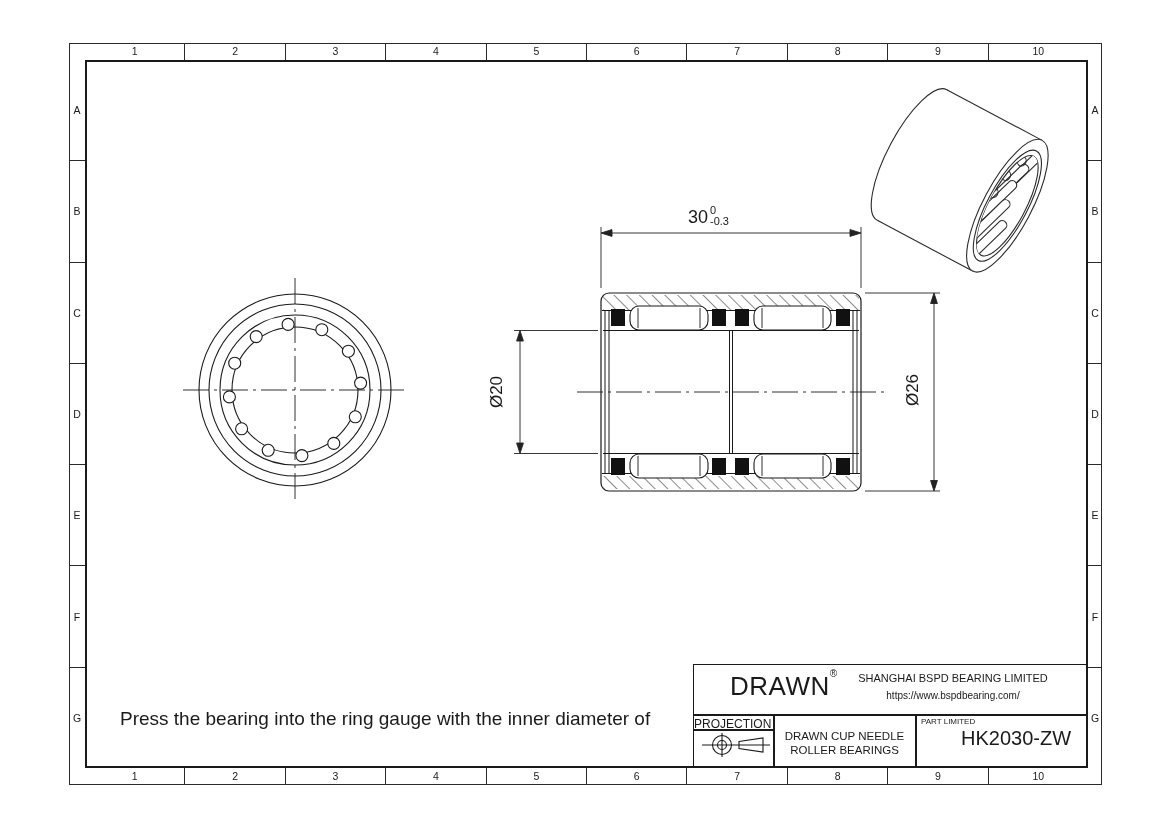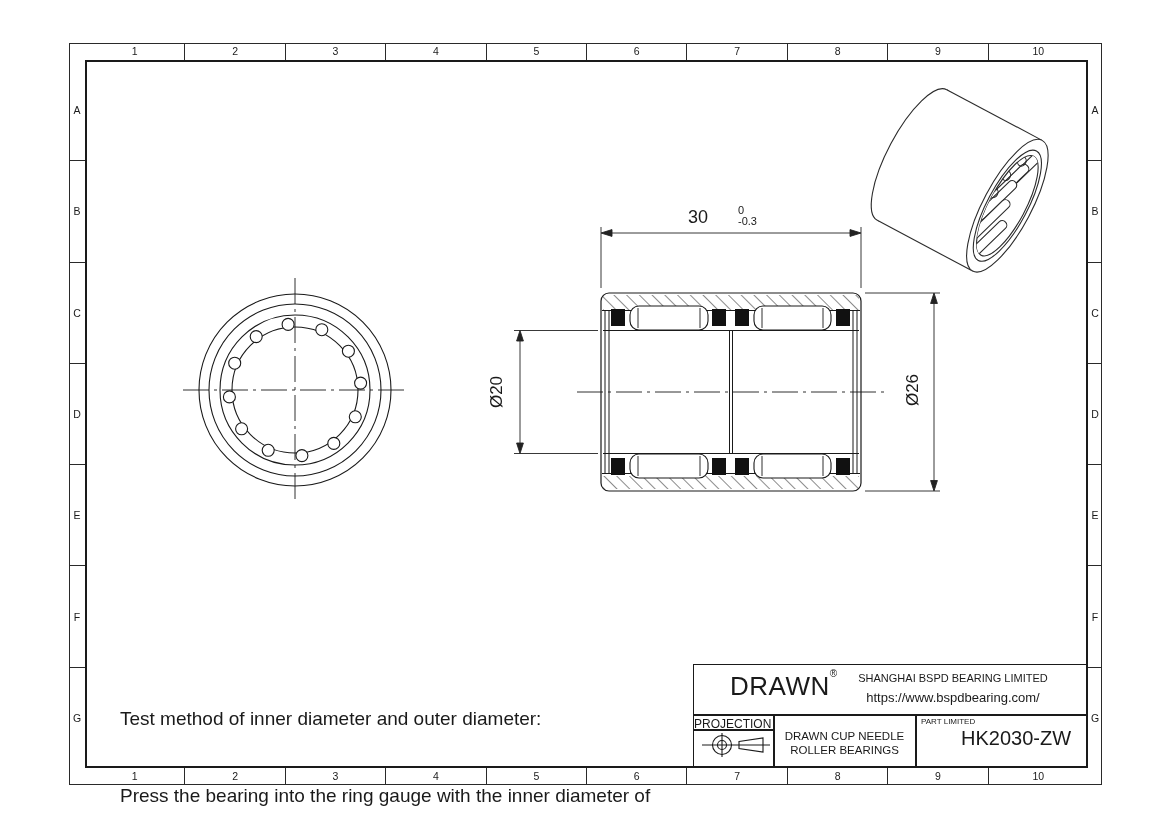--- a/index.html
+++ b/index.html
@@ -18,38 +18,38 @@
   .col-strip .cell{flex:1;display:flex;align-items:center;justify-content:center;
     font-size:10.5px;line-height:1;border-left:1px solid #2a2a2a;}
   .col-strip .cell:first-child{border-left:none;}
   .row-strip{top:60px;width:16px;height:708px;display:flex;flex-direction:column;}
   .row-strip.left{left:69px;}
   .row-strip.right{left:1088px;width:14px;}
   .row-strip .cell{flex:1;display:flex;align-items:center;justify-content:center;
     font-size:10.5px;border-top:1px solid #2a2a2a;}
   .row-strip .cell:first-child{border-top:none;}
   
-  .dim30{left:688px;top:207px;display:flex;align-items:flex-start;font-size:18px;gap:28px;}
+  .dim30{left:688px;top:207px;display:flex;align-items:flex-start;font-size:18px;}
   .dim30 .tol{display:flex;flex-direction:column;font-size:11px;line-height:11px;margin-left:2px;margin-top:-2px;}
   .dim-rot{width:60px;height:20px;text-align:center;font-size:17px;line-height:20px;transform:rotate(-90deg);}
   .dia20{left:467px;top:382px;}
   .dia26{left:883px;top:380px;}
   
   .notes{left:120px;top:655px;font-size:19px;line-height:25.5px;white-space:pre;}
   
   .titleblock{left:693px;top:664px;width:395px;height:104px;border:1.5px solid #1a1a1a;}
   .tb-line{position:absolute;background:#1a1a1a;}
   .tb-hdiv{left:0;top:49px;width:392px;height:1.5px;}
   .tb-vdiv1{left:79px;top:49px;width:1.5px;height:52px;}
   .tb-vdiv2{left:221px;top:49px;width:1.5px;height:52px;}
   .tb-projdiv{left:0;top:64px;width:79px;height:1.5px;}
   .tb-brand{position:absolute;left:36px;top:3px;font-size:26px;letter-spacing:0.5px;}
   .tb-brand sup{font-size:10px;vertical-align:18px;}
   .tb-company{position:absolute;left:128px;top:7px;width:262px;text-align:center;font-size:11px;}
-  .tb-site{position:absolute;left:128px;top:25px;width:262px;text-align:center;font-size:13px;}
+  .tb-site{position:absolute;left:128px;top:25px;width:262px;text-align:center;font-size:10px;}
   .tb-projlabel{position:absolute;left:0;top:52px;width:79px;font-size:12px;}
   .tb-product{position:absolute;left:81px;top:55px;width:139px;height:46px;display:flex;flex-direction:column;
     align-items:center;justify-content:center;font-size:11.5px;line-height:14px;text-align:center;}
   .tb-pnlabel{position:absolute;left:227px;top:52px;font-size:8px;}
   .tb-pn{position:absolute;left:221px;top:62px;width:202px;text-align:center;font-size:20px;}
   svg{position:absolute;left:0;top:0;}
 </style>
 </head>
 <body>
 
@@ -239,21 +239,20 @@
     <span>30</span>
     <span class="tol">
       <span>0</span>
       <span>-0.3</span>
     </span>
   </div>
   <div class="abs dim-rot dia20">Ø20</div>
   <div class="abs dim-rot dia26">Ø26</div>
 
   <div class="abs notes">
-    <div>Test method of inner diameter and outer diameter:</div>
     <div>Press the bearing into the ring gauge with the inner diameter of</div>
     
   </div>
 
   <div class="abs titleblock">
     <div class="tb-line tb-hdiv"></div>
     <div class="tb-line tb-vdiv1"></div>
     <div class="tb-line tb-vdiv2"></div>
     <div class="tb-line tb-projdiv"></div>
     <div class="tb-brand"><span>DRAWN</span><sup>®</sup></div>

